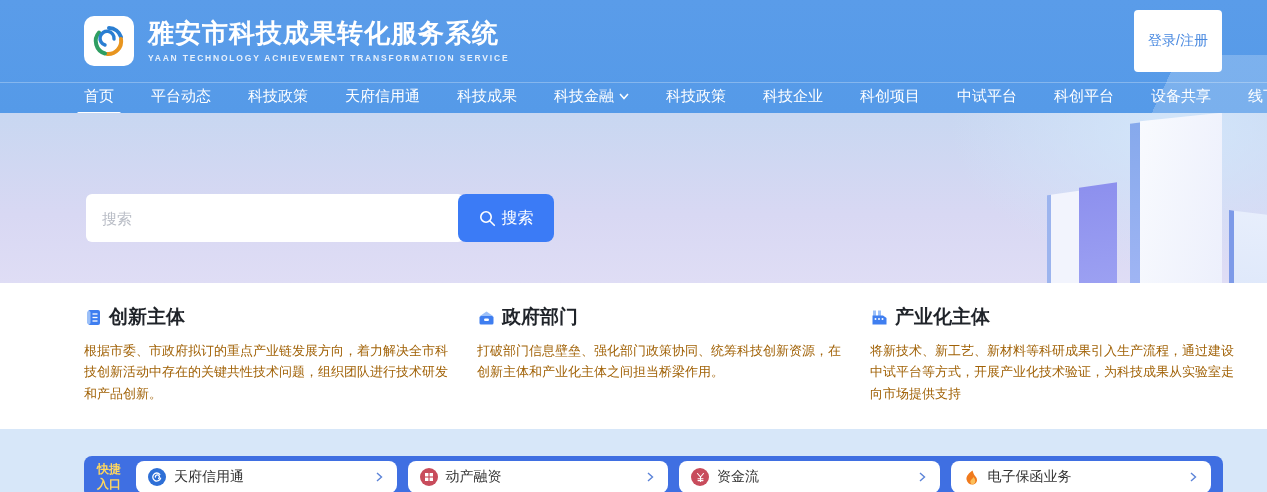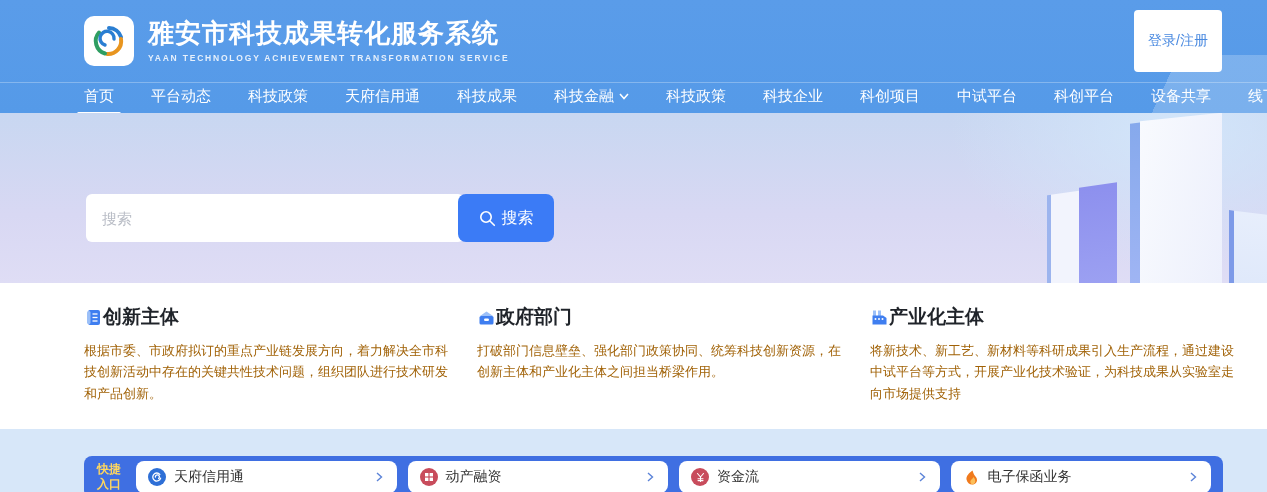--- a/index.html
+++ b/index.html
@@ -34,21 +34,21 @@
   .b2 { right:150px; top:72px; width:38px; height:130px; background:linear-gradient(180deg,#8d90ee 0%,#a0a5f3 100%); transform:skewY(-8deg); }
   .b3 { right:-10px; top:100px; width:48px; height:95px; background:linear-gradient(180deg,#e7eefc,#dde7fa); border-left:5px solid #7d9ae8; transform:skewY(7deg); }
   .search-wrap { position:absolute; left:86px; top:81px; display:flex; align-items:center; }
   .search-input { width:378px; height:48px; border:none; border-radius:6px; padding:0 16px; font-size:15px; color:#333; outline:none; }
   .search-input::placeholder { color:#b9bdc6; }
   .search-btn { height:48px; width:96px; margin-left:-6px; background:#3b7bf6; color:#fff; border:none; border-radius:8px; font-size:16px; display:flex; align-items:center; justify-content:center; gap:6px; cursor:pointer; }
 
   
   .features { height:122px; background:#fff; display:flex; padding:21px 45px 0 84px; gap:27px; }
   .feature { width:366px; flex:0 0 auto; }
-  .feature-head { display:flex; align-items:center; }
+  .feature-head { display:flex; align-items:center; gap:6px; }
   .feature-title { font-size:19px; font-weight:bold; color:#1f2329; }
   .feature-desc { margin-top:10px; font-size:13px; color:#a16207; line-height:1.65; }
 
   
   .bottom { height:87px; background:#d7e7f9; padding-top:27px;margin-top:24px; }
   .quick-bar { margin-left:84px; width:1139px; height:42px; background:#3f6fe2; border-radius:8px; display:flex; align-items:center; padding:0 12px 0 13px; gap:11px; }
   .quick-label { color:#ffd75e; font-size:12px; font-weight:bold; line-height:1.25; flex:0 0 auto; margin-right:4px; }
   .pill { flex:1 1 0; height:32px; background:#fff; border-radius:8px; display:flex; align-items:center; padding:0 12px; cursor:pointer; }
   .pill-label { font-size:14px; color:#333; margin-left:8px;text-align:center; }
   .pill-chevron { margin-left:auto; width:12px; height:12px; }

